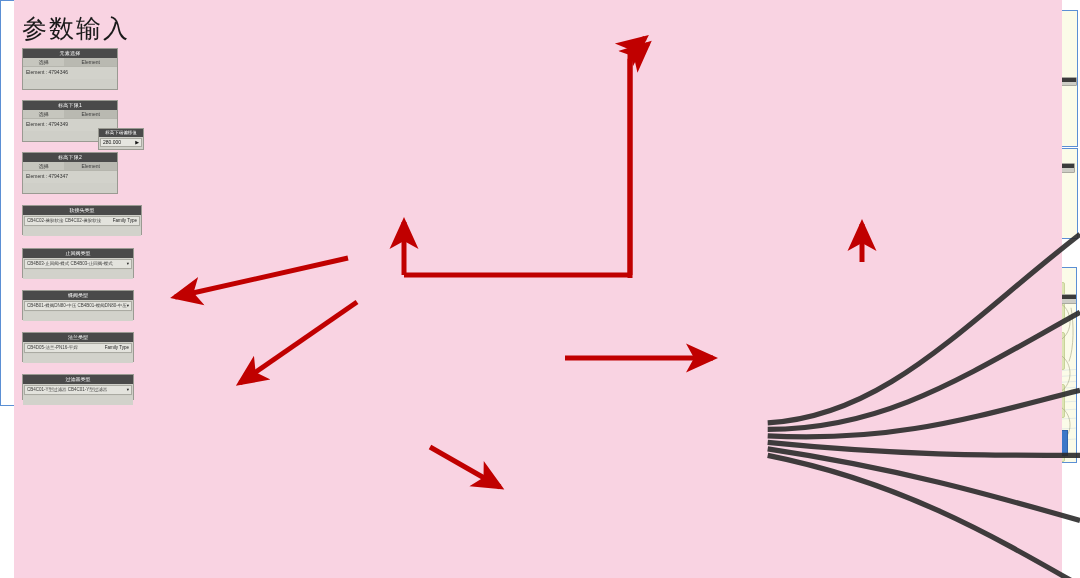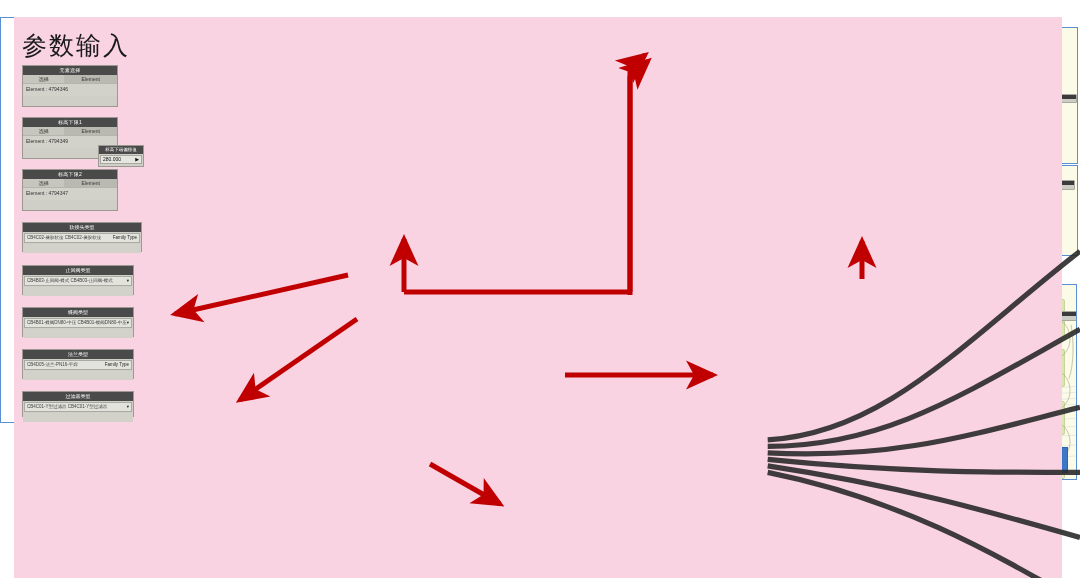--- a/index.html
+++ b/index.html
@@ -2,21 +2,21 @@
 <html><head>
 <meta charset="utf-8">
 <style>
   * { box-sizing: border-box; }
   html, body { margin:0; padding:0; }
   body {
     width:1080px; height:578px; position:relative; overflow:hidden;
     background:#ffffff;
     font-family:"Liberation Sans", sans-serif;
   }
-  #stage { position:absolute; inset:0;margin-top:17px; }
+  #stage { position:absolute; inset:0; }
 
   
   .panel { position:absolute; border:1px solid #5b8fd4; background:#fbfbe8; overflow:hidden; }
   .panel.white { background:#fdfdfd; }
   .canvas { position:absolute; inset:0; background:#fbfbe8; overflow:hidden; }
   .canvas.gray { background:#f7f7f7; }
 
   
   .group { position:absolute; background:#dde4b4; border:1px solid #c9d39a; border-radius:2px; }
   .group.pale { background:#e7ecc8; }

